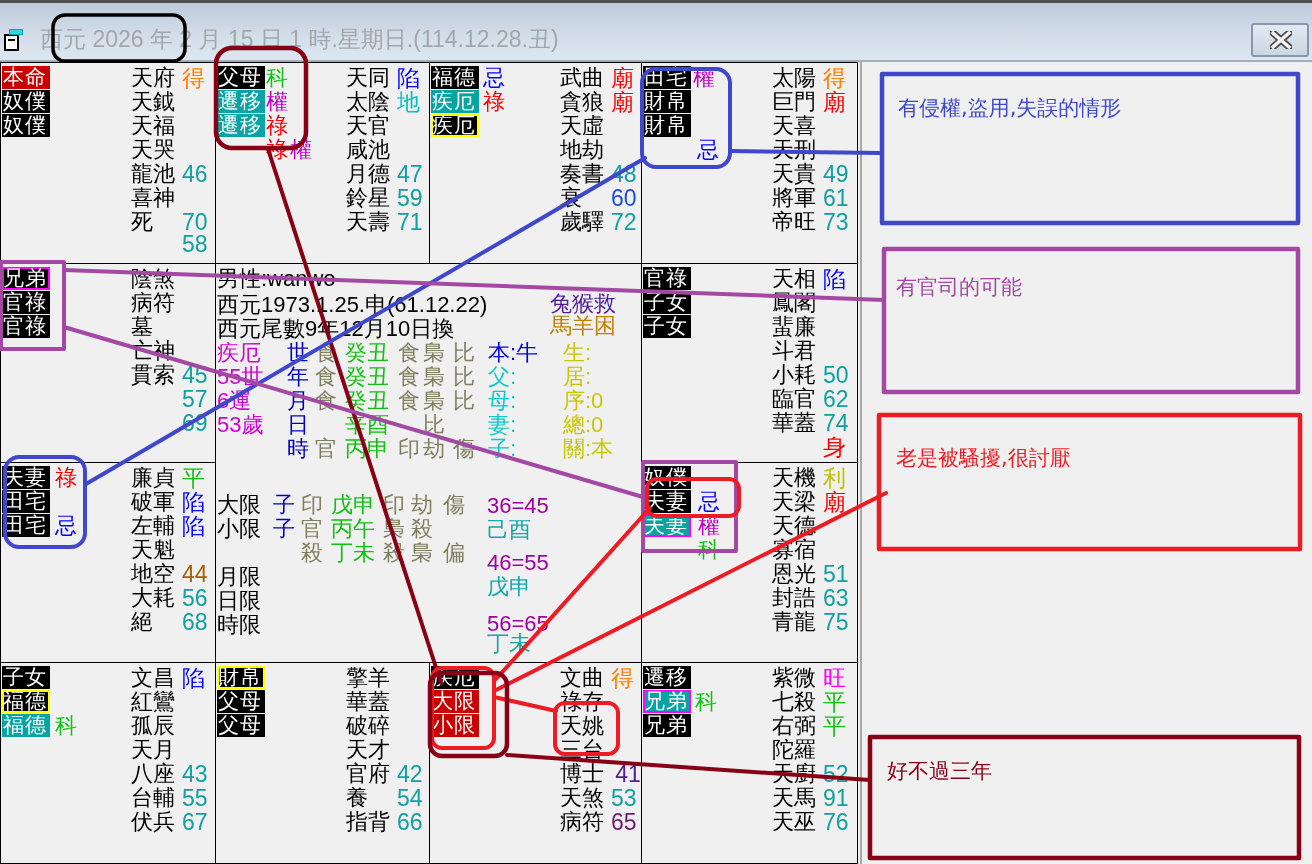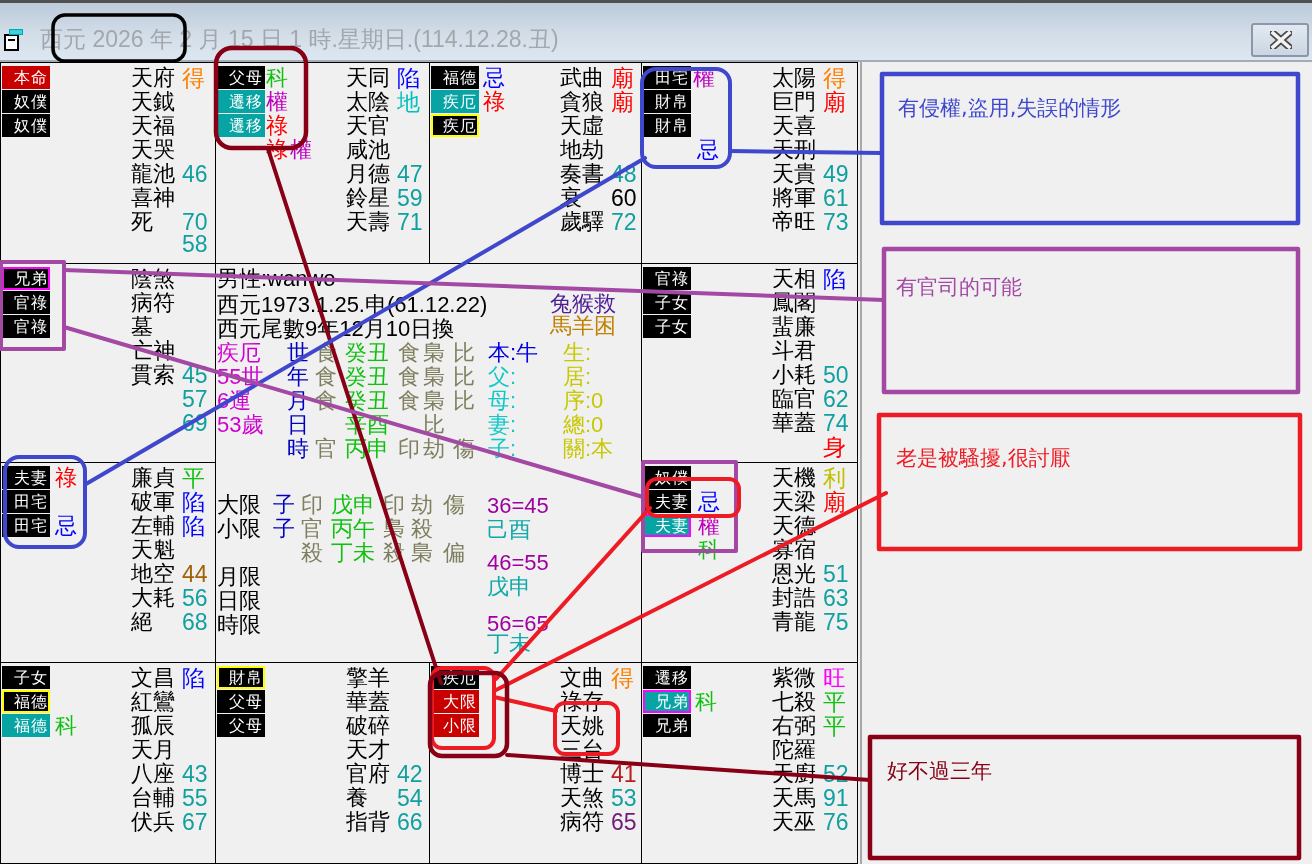--- a/index.html
+++ b/index.html
@@ -7,21 +7,21 @@
 body{position:relative;overflow:hidden;background:#f0f0f0;font-family:"DejaVu Sans",sans-serif;color:#000}
 .titlebar{position:absolute;left:0;top:0;width:1312px;height:62px;background:linear-gradient(#bccada,#d2dde8 55%,#dde7f1);border-top:3px solid #505050;border-bottom:2px solid #a4acb6}
 .app-icon{position:absolute;left:4px;top:31px;width:15px;height:17px;border:2px solid #000;background:#fff}
 .app-icon::before{content:"";position:absolute;left:3px;top:-7px;width:12px;height:4px;background:#38d4e4;border:1px solid #0aa}
 .app-icon::after{content:"";position:absolute;left:2px;top:3px;width:7px;height:2px;background:#000}
 .title{position:absolute;left:40px;top:22px;font-family:"Liberation Sans",sans-serif;font-size:23px;line-height:28px;color:#a2a7ad;white-space:nowrap}
 .close-btn{position:absolute;left:1251px;top:20px;width:58px;height:34px;border:2px solid #8c96aa;border-radius:3px;background:linear-gradient(#e2e9f1,#cbd6e2)}
 .close-btn svg{position:absolute;left:17px;top:6px}
 .cell{position:absolute;border:1px solid #000;background:#f0f0f0}
 .labs{position:absolute;left:1px;top:3px;width:48px}
-.lb{display:block;width:48px;height:23px;margin-bottom:1px;color:#fff;font-size:16px;line-height:23px;letter-spacing:1px;white-space:nowrap;overflow:hidden;padding-left:12px}
+.lb{display:block;width:48px;height:23px;margin-bottom:1px;color:#fff;font-size:21px;line-height:23px;letter-spacing:1px;white-space:nowrap;overflow:hidden;padding-left:1px}
 .tg{position:absolute;font-size:22px;line-height:23px;white-space:nowrap}
 .stars{position:absolute;left:130px;top:3px;display:grid;grid-template-columns:51px 34px;grid-auto-rows:24px;font-size:22px;line-height:24px;white-space:nowrap}
 .stars b{font-weight:normal}
 .stars i{font-style:normal;font-family:"Liberation Sans",sans-serif;font-size:23px}
 .center{position:absolute;left:215px;top:263px;width:427px;height:400px;border:1px solid #000;background:#f0f0f0}
 .ct{position:absolute;font-size:22px;line-height:24px;white-space:nowrap;font-family:"Liberation Sans",sans-serif}
 .pr,.lr{position:absolute;left:0;width:100%;height:24px}
 .pr span,.lr span{position:absolute;top:0;font-size:22px;line-height:24px;white-space:nowrap;font-family:"Liberation Sans",sans-serif}
 .a{left:1px}.b{left:71px}.c{left:99px}.d{left:129px}.e{left:182px}.f{left:207px}.g{left:237px}.h{left:272px}.i{left:347px}
 .l0{left:1px}.l1{left:57px}.l2{left:85px}.l3{left:115px}.l4{left:167px}.l5{left:195px}.l6{left:227px}
@@ -109,21 +109,21 @@
       <i style="color: rgb(255, 0, 0);">廟</i>
     <b>貪狼</b>
       <i style="color: rgb(255, 0, 0);">廟</i>
     <b>天虛</b>
       <i></i>
     <b>地劫</b>
       <i></i>
     <b>奏書</b>
       <i style="color: rgb(16, 160, 160);">48</i>
     <b>衰</b>
-      <i style="color: #000000;">60</i>
+      <i style="color: #1d4ed8;">60</i>
     <b>歲驛</b>
       <i style="color: rgb(16, 160, 160);">72</i>
   </div>
 </div>
 
 <div class="cell" style="left:641px;top:62px;width:217px;height:202px">
   <div class="labs">
     <span class="lb" style="background-color: rgb(0, 0, 0);">田宅</span>
     <span class="lb" style="background-color: rgb(0, 0, 0);">財帛</span>
     <span class="lb" style="background-color: rgb(0, 0, 0);">財帛</span>
@@ -309,21 +309,21 @@
   <div class="stars">
     <b>文曲</b>
       <i style="color: rgb(255, 128, 0);">得</i>
     <b>祿存</b>
       <i></i>
     <b>天姚</b>
       <i></i>
     <b>三台</b>
       <i></i>
     <b>博士</b>
-      <i style="color: #b91c1c;">41</i>
+      <i style="color: #4c1d95; text-align: center;">41</i>
     <b>天煞</b>
       <i style="color: rgb(16, 160, 160);">53</i>
     <b>病符</b>
       <i style="color: #701a75;">65</i>
   </div>
 </div>
 
 <div class="cell" style="left:641px;top:662px;width:217px;height:202px">
   <div class="labs">
     <span class="lb" style="background-color: rgb(0, 0, 0);">遷移</span>

